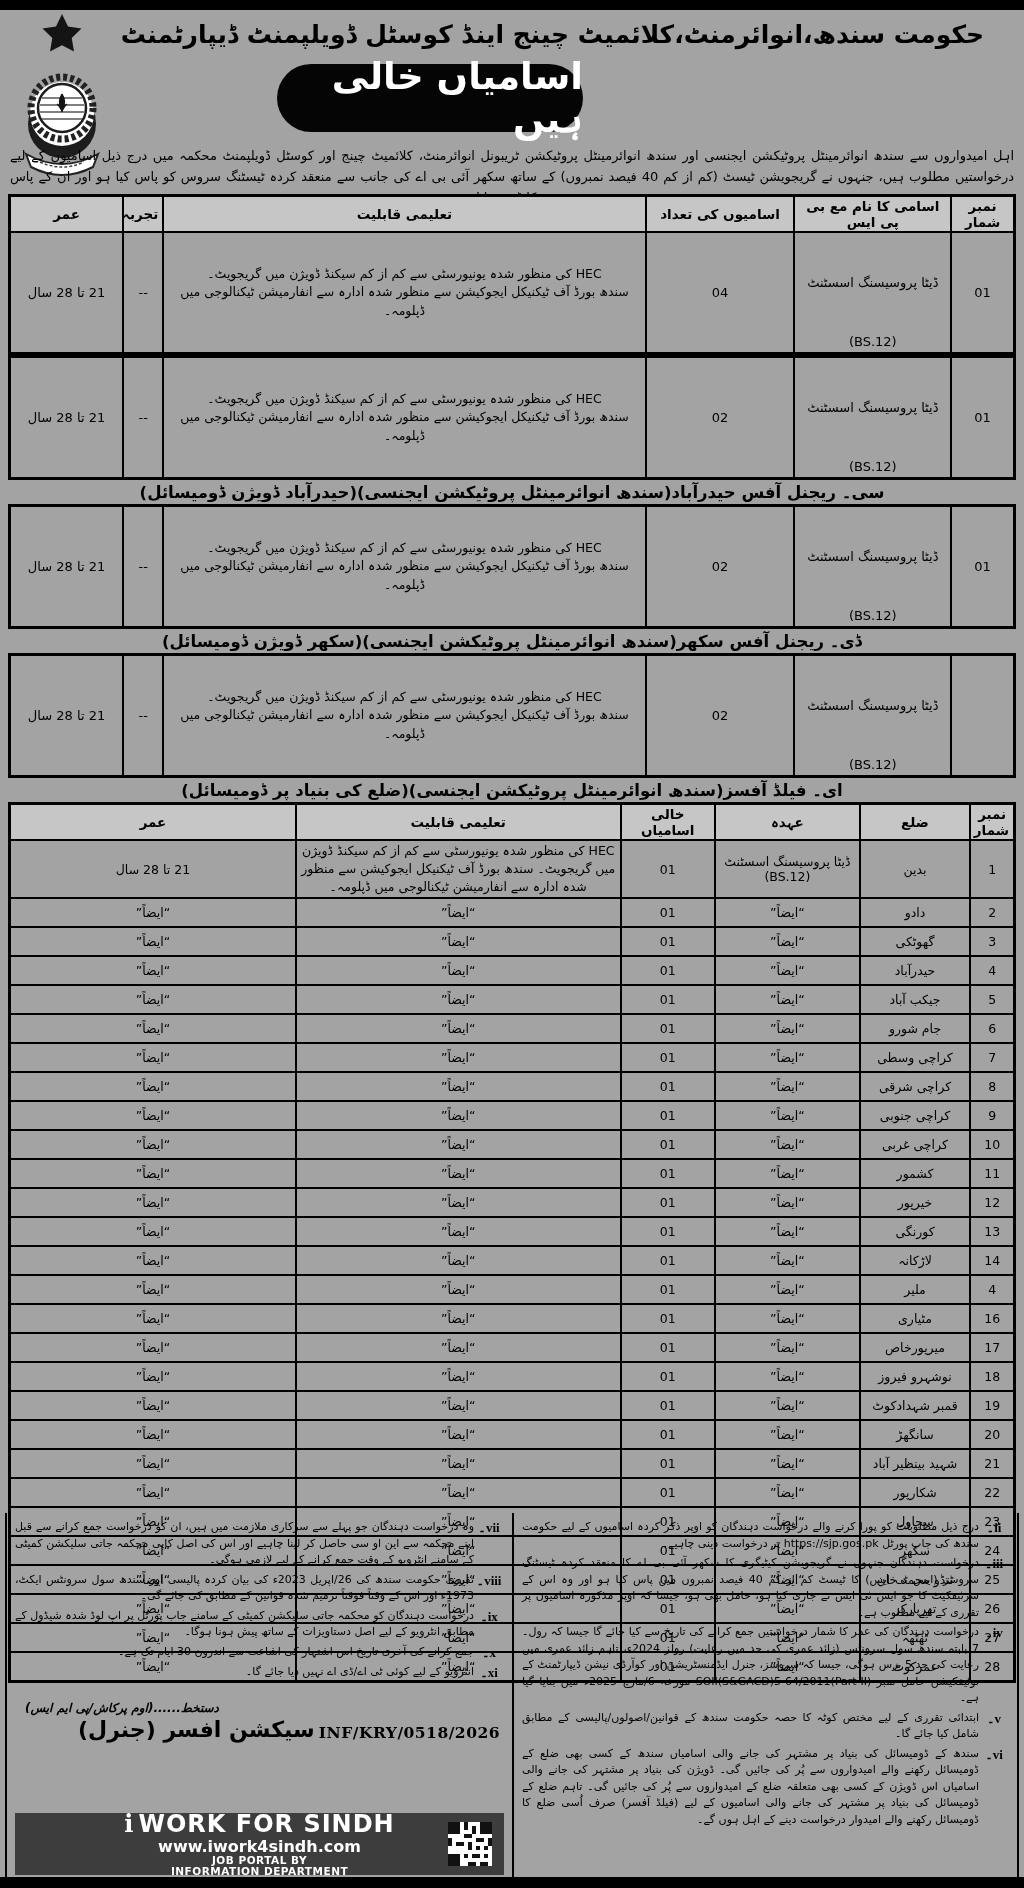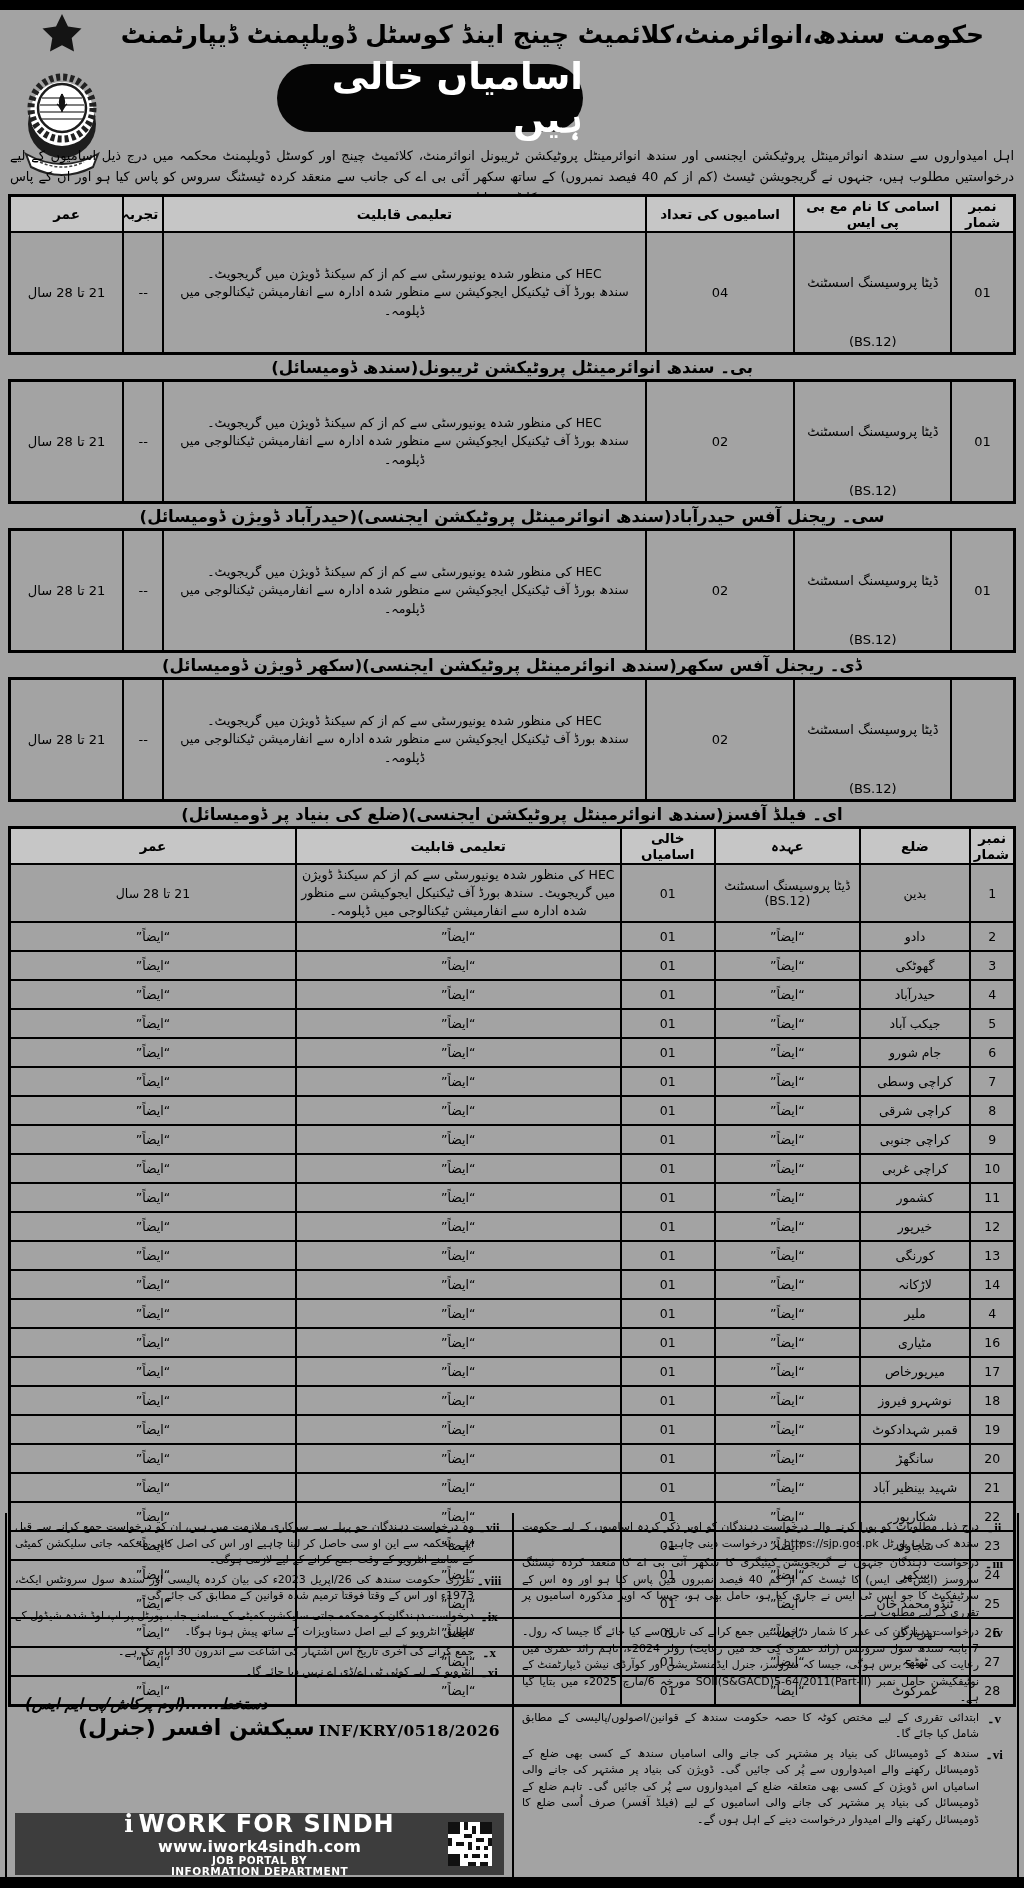--- a/index.html
+++ b/index.html
@@ -36,21 +36,21 @@
 
   .notes { position:absolute; top:1513px; left:5px; width:1014px; height:364px;
     border-left:2.5px solid #000; border-right:2.5px solid #000; display:flex; direction:rtl; }
   .ncol { width:50%; padding:6px 8px 4px 8px; overflow:hidden; }
   .ncol.rightcol { border-left:2.5px solid #000; }
   .ncol.leftcol { position:relative; }
   .note { display:flex; direction:rtl; margin-bottom:3px; }
   .note-num { min-width:30px; font-size:13px; font-weight:bold; font-family:Liberation Serif, serif; text-align:center; padding-top:1px; }
   .note-text { flex:1; font-size:11px; line-height:1.5; text-align:justify; }
 
-  .signature { margin-top:14px; font-size:15px; font-weight:bold; font-style:italic; text-align:left; padding-left:10px; letter-spacing:-.5px; }
+  .signature { margin-top:20px; font-size:12px; font-weight:bold; font-style:italic; text-align:left; padding-left:10px; letter-spacing:-.5px; }
   .sig-row { display:flex; direction:rtl; justify-content:space-between; align-items:flex-end; padding:2px 4px 0 8px; }
   .designation { font-size:22px; font-weight:800; padding-left:55px; }
   .ref { direction:ltr; font-family:"DejaVu Serif",serif; font-weight:bold; font-size:15.5px; letter-spacing:.5px; }
 
   .iwfs { position:absolute; bottom:2px; left:8px; right:8px; height:62px; background:#3d3d3d;
     direction:ltr; display:flex; align-items:center; justify-content:center; }
   .iwfs-center { text-align:center; color:#fff; line-height:1.08; }
   .iwfs-brand { font-size:24px; font-weight:900; letter-spacing:1px; display:flex; align-items:baseline; justify-content:center; gap:4px; }
   .iwfs-i { font-family:"DejaVu Serif",serif; font-weight:900; }
   .iwfs-site { font-size:16px; font-weight:bold; }
@@ -127,21 +127,20 @@
          <td>04</td>
          <td class="qual">
            <div>HEC کی منظور شدہ یونیورسٹی سے کم از کم سیکنڈ ڈویژن میں گریجویٹ۔</div>
            <div>سندھ بورڈ آف ٹیکنیکل ایجوکیشن سے منظور شدہ ادارہ سے انفارمیشن ٹیکنالوجی میں ڈپلومہ۔</div>
          </td>
          <td>--</td>
          <td>21 تا 28 سال</td>
        </tr>
      </tbody>
         </table>
-        <div class="sec-heading">بی۔   سندھ انوائرمینٹل پروٹیکشن ٹریبونل(سندھ ڈومیسائل)</div>
      <table class="office-table">
        <colgroup>
          <col style="width:6.3%">
             <col style="width:15.6%">
             <col style="width:14.8%">
          <col style="width:48%">
             <col style="width:4%">
             <col style="width:11.3%">
        </colgroup>
 

